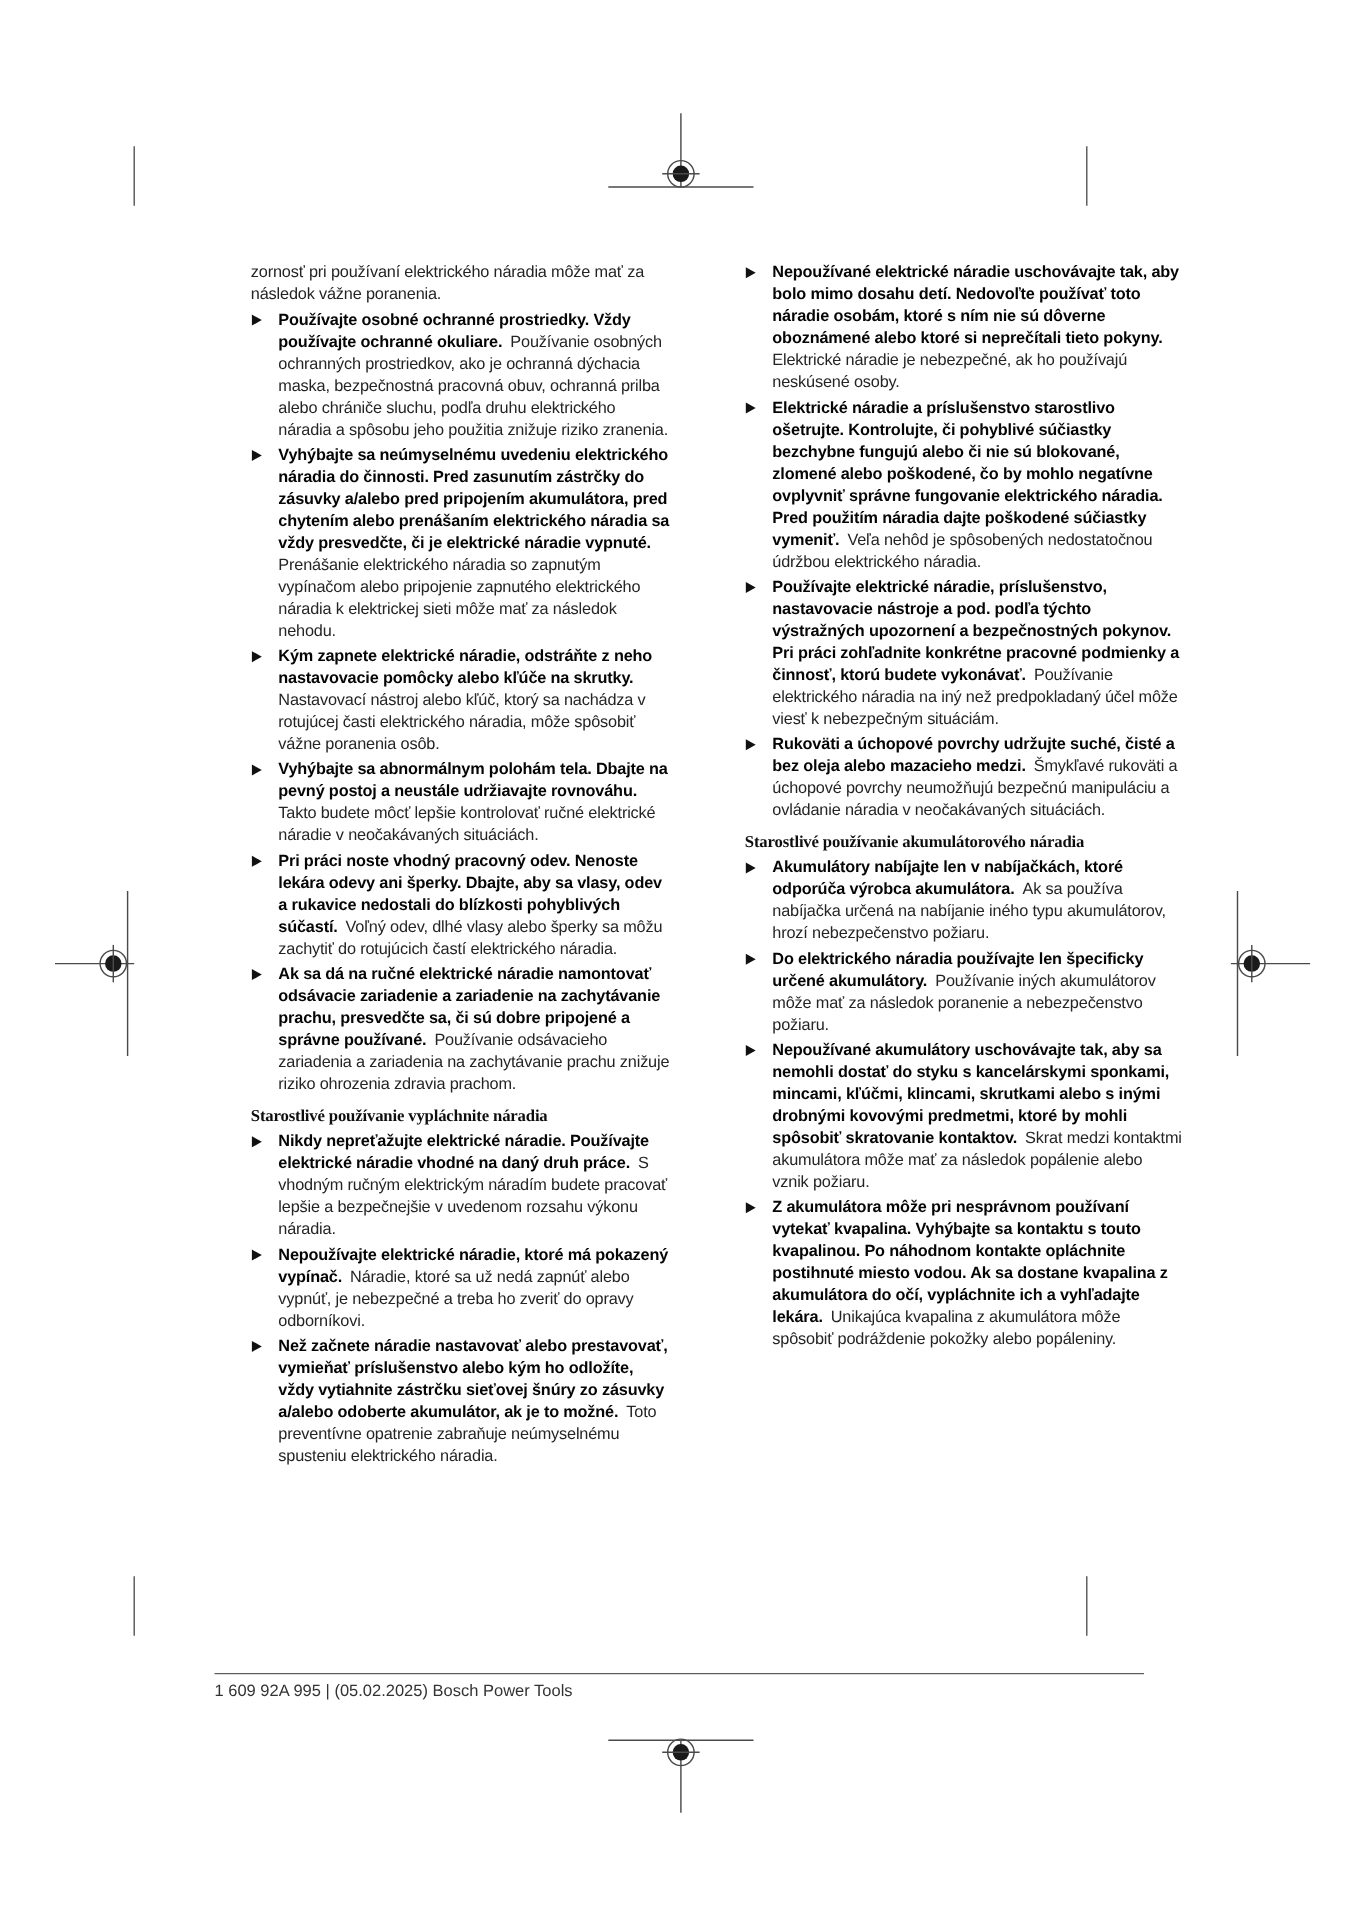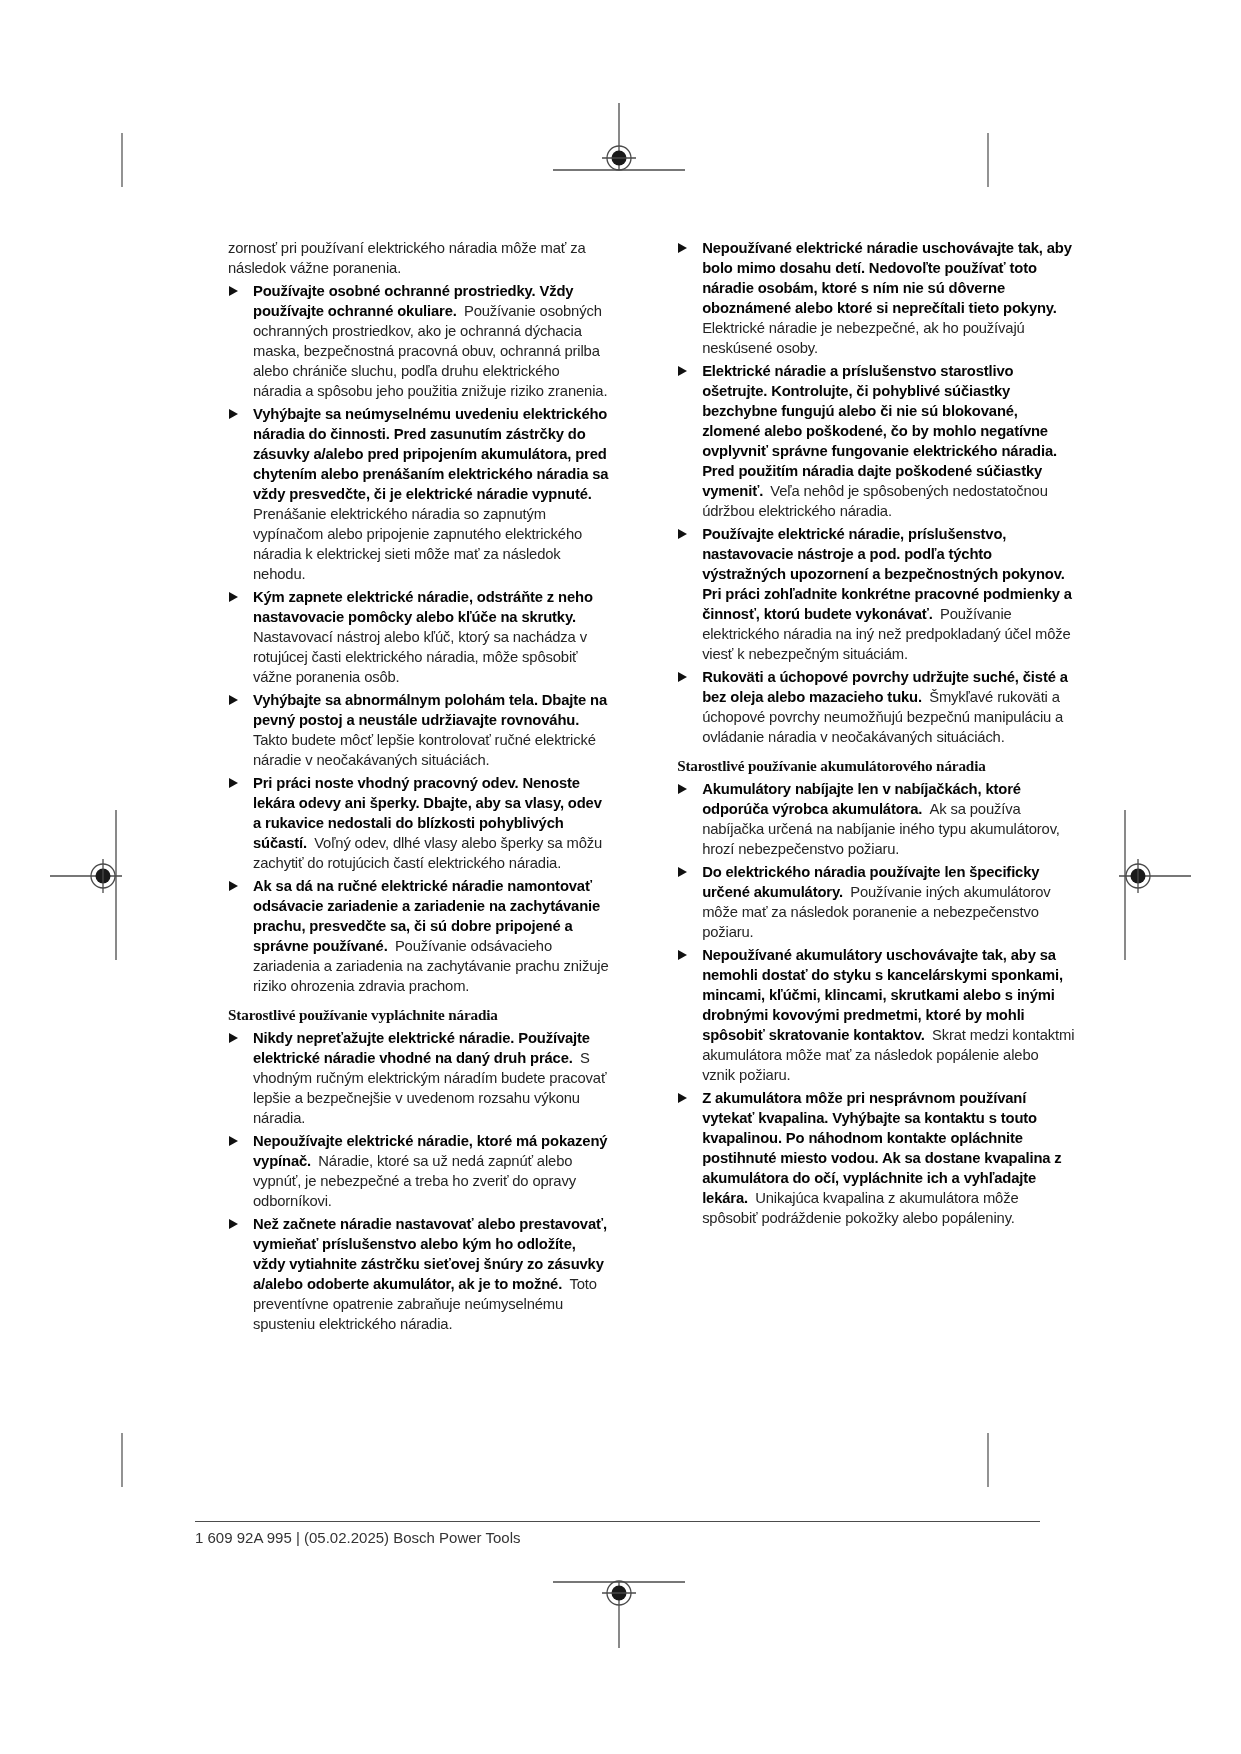--- a/index.html
+++ b/index.html
@@ -143,21 +143,21 @@
         <div class="bullet">
           <span class="bullet-marker"></span>
           <p class="bullet-text"><b>Elektrické náradie a príslušenstvo starostlivo ošetrujte. Kontrolujte, či pohyblivé súčiastky bezchybne fungujú alebo či nie sú blokované, zlomené alebo poškodené, čo by mohlo negatívne ovplyvniť správne fungovanie elektrického náradia. Pred použitím náradia dajte poškodené súčiastky vymeniť.</b> Veľa nehôd je spôsobených nedostatočnou údržbou elektrického náradia.</p>
         </div>
         <div class="bullet">
           <span class="bullet-marker"></span>
           <p class="bullet-text"><b>Používajte elektrické náradie, príslušenstvo, nastavovacie nástroje a pod. podľa týchto výstražných upozornení a bezpečnostných pokynov. Pri práci zohľadnite konkrétne pracovné podmienky a činnosť, ktorú budete vykonávať.</b> Používanie elektrického náradia na iný než predpokladaný účel môže viesť k nebezpečným situáciám.</p>
         </div>
         <div class="bullet">
           <span class="bullet-marker"></span>
-          <p class="bullet-text"><b>Rukoväti a úchopové povrchy udržujte suché, čisté a bez oleja alebo mazacieho tuku.</b> Šmykľavé rukoväti a úchopové povrchy neumožňujú bezpečnú manipuláciu a ovládanie náradia v neočakávaných situáciách.</p>
+          <p class="bullet-text"><b>Rukoväti a úchopové povrchy udržujte suché, čisté a bez oleja alebo mazacieho medzi.</b> Šmykľavé rukoväti a úchopové povrchy neumožňujú bezpečnú manipuláciu a ovládanie náradia v neočakávaných situáciách.</p>
         </div>
         <h3 class="section-heading">Starostlivé používanie akumulátorového náradia</h3>
         <div class="bullet">
           <span class="bullet-marker"></span>
           <p class="bullet-text"><b>Akumulátory nabíjajte len v nabíjačkách, ktoré odporúča výrobca akumulátora.</b> Ak sa používa nabíjačka určená na nabíjanie iného typu akumulátorov, hrozí nebezpečenstvo požiaru.</p>
         </div>
         <div class="bullet">
           <span class="bullet-marker"></span>
           <p class="bullet-text"><b>Do elektrického náradia používajte len špecificky určené akumulátory.</b> Používanie iných akumulátorov môže mať za následok poranenie a nebezpečenstvo požiaru.</p>
         </div>

